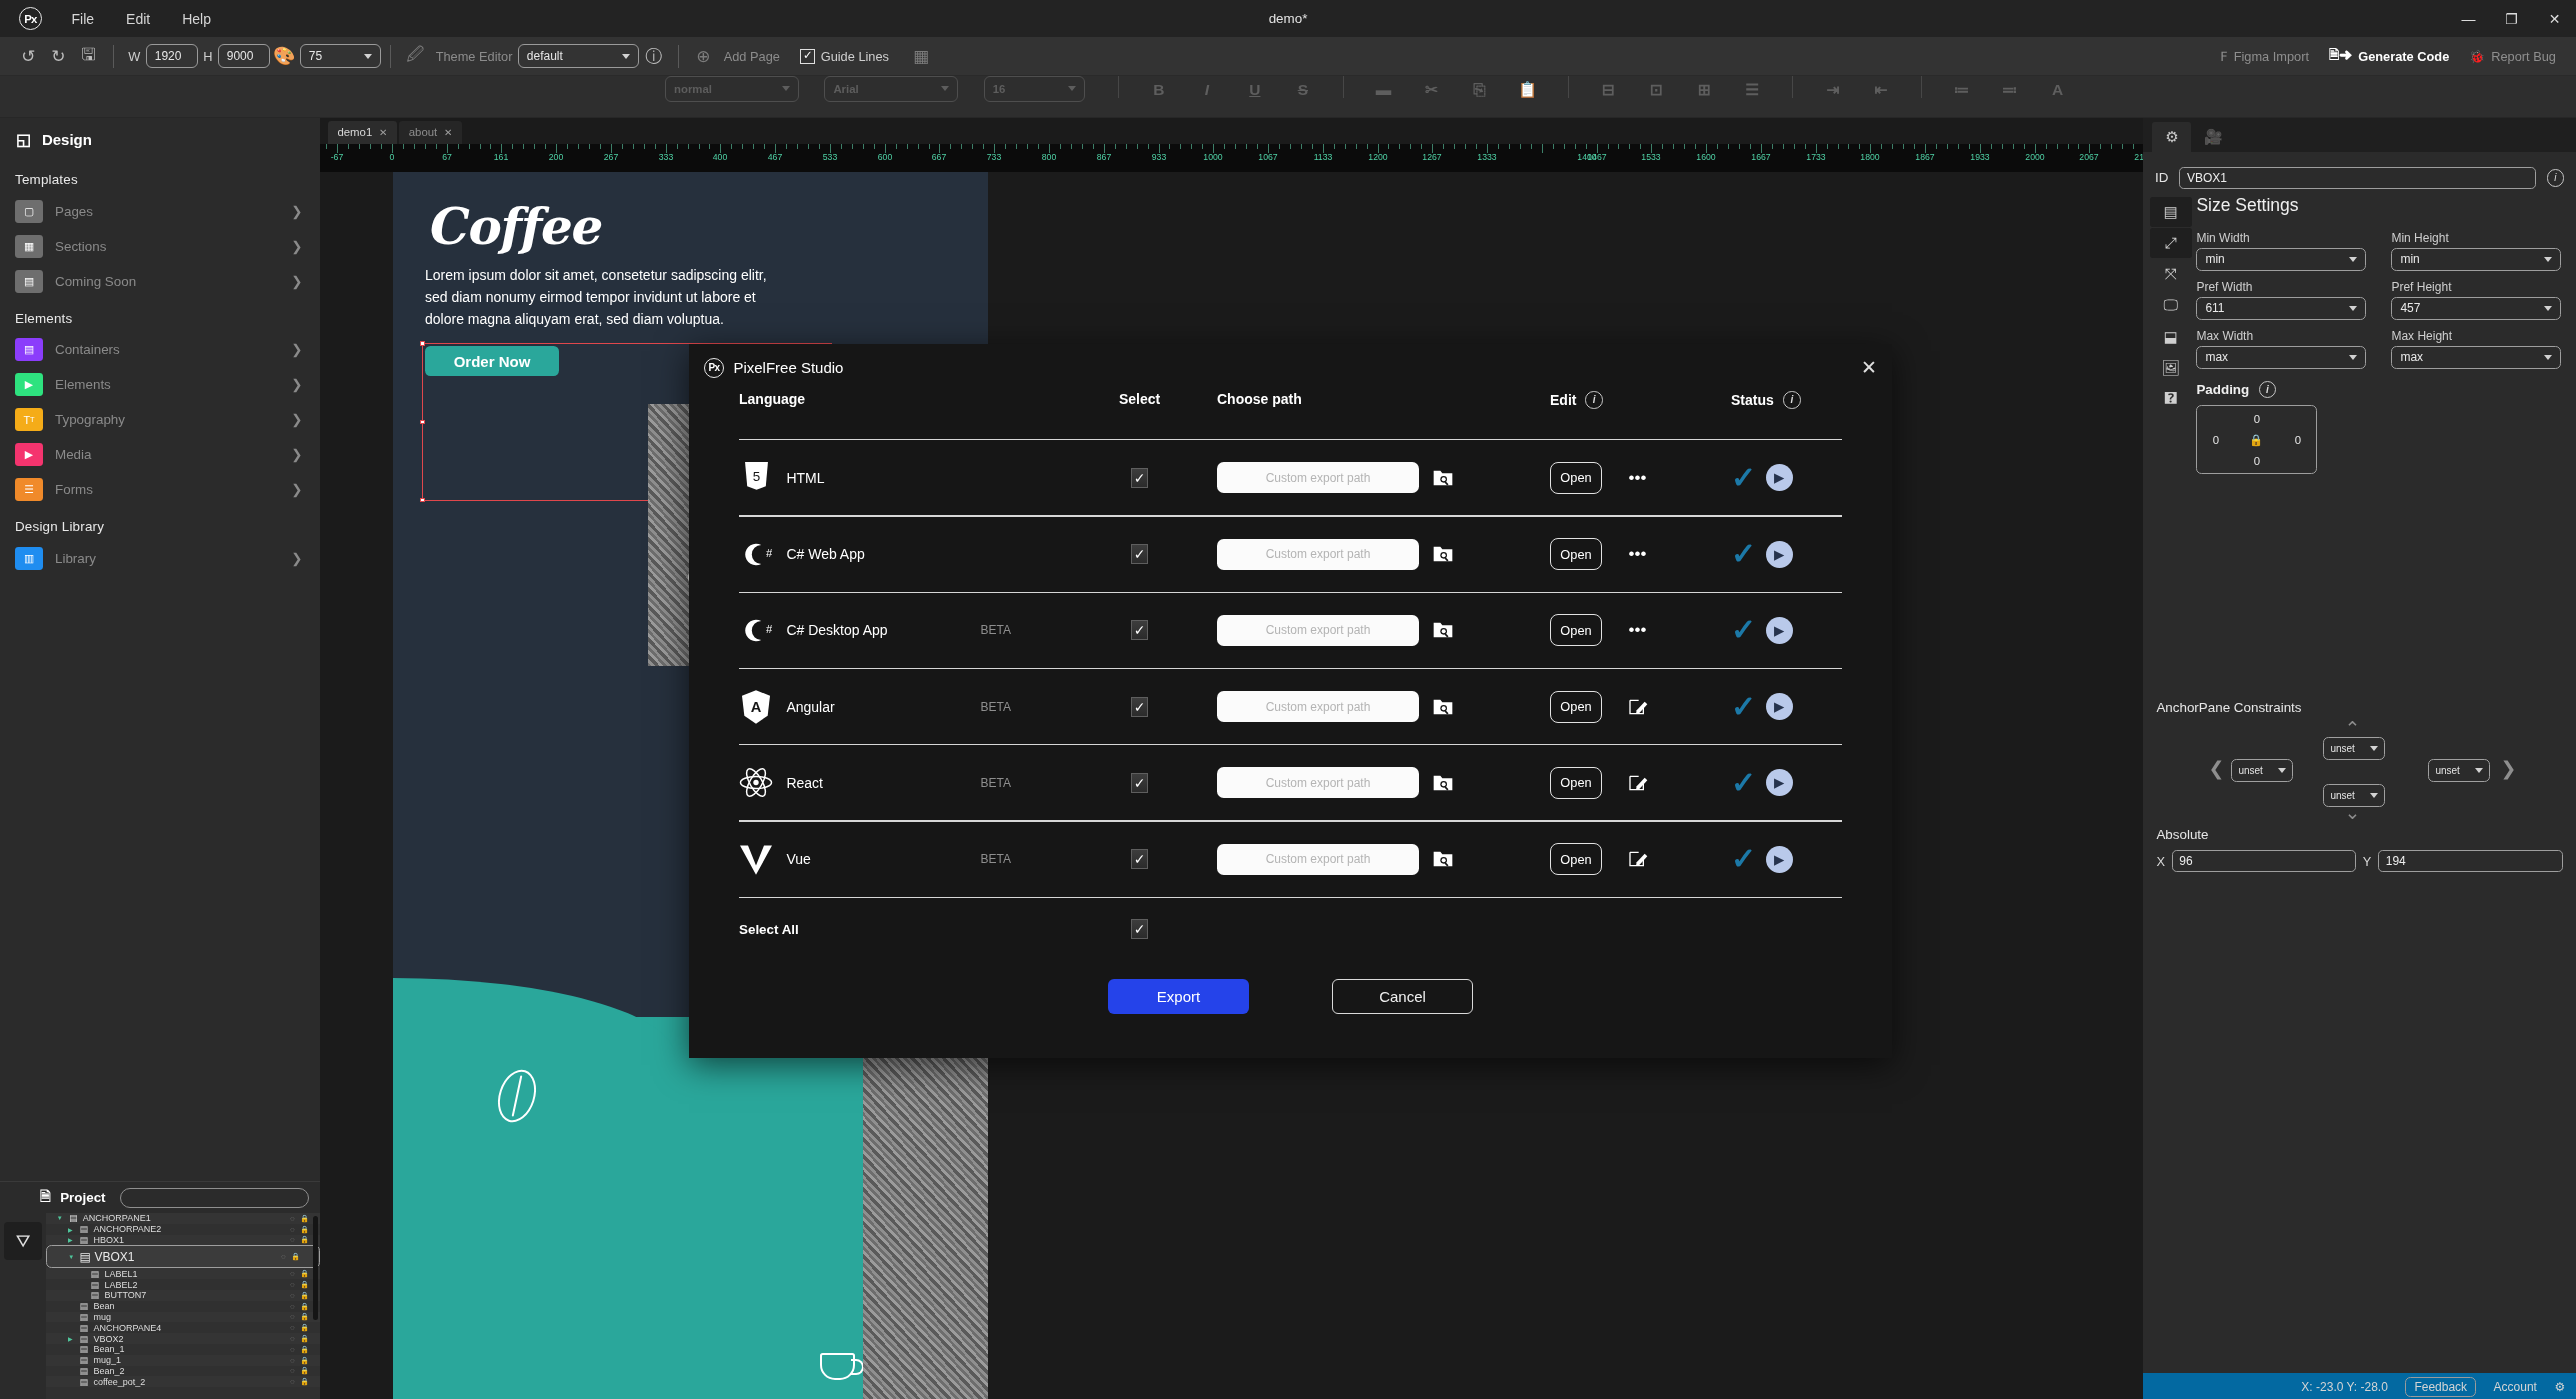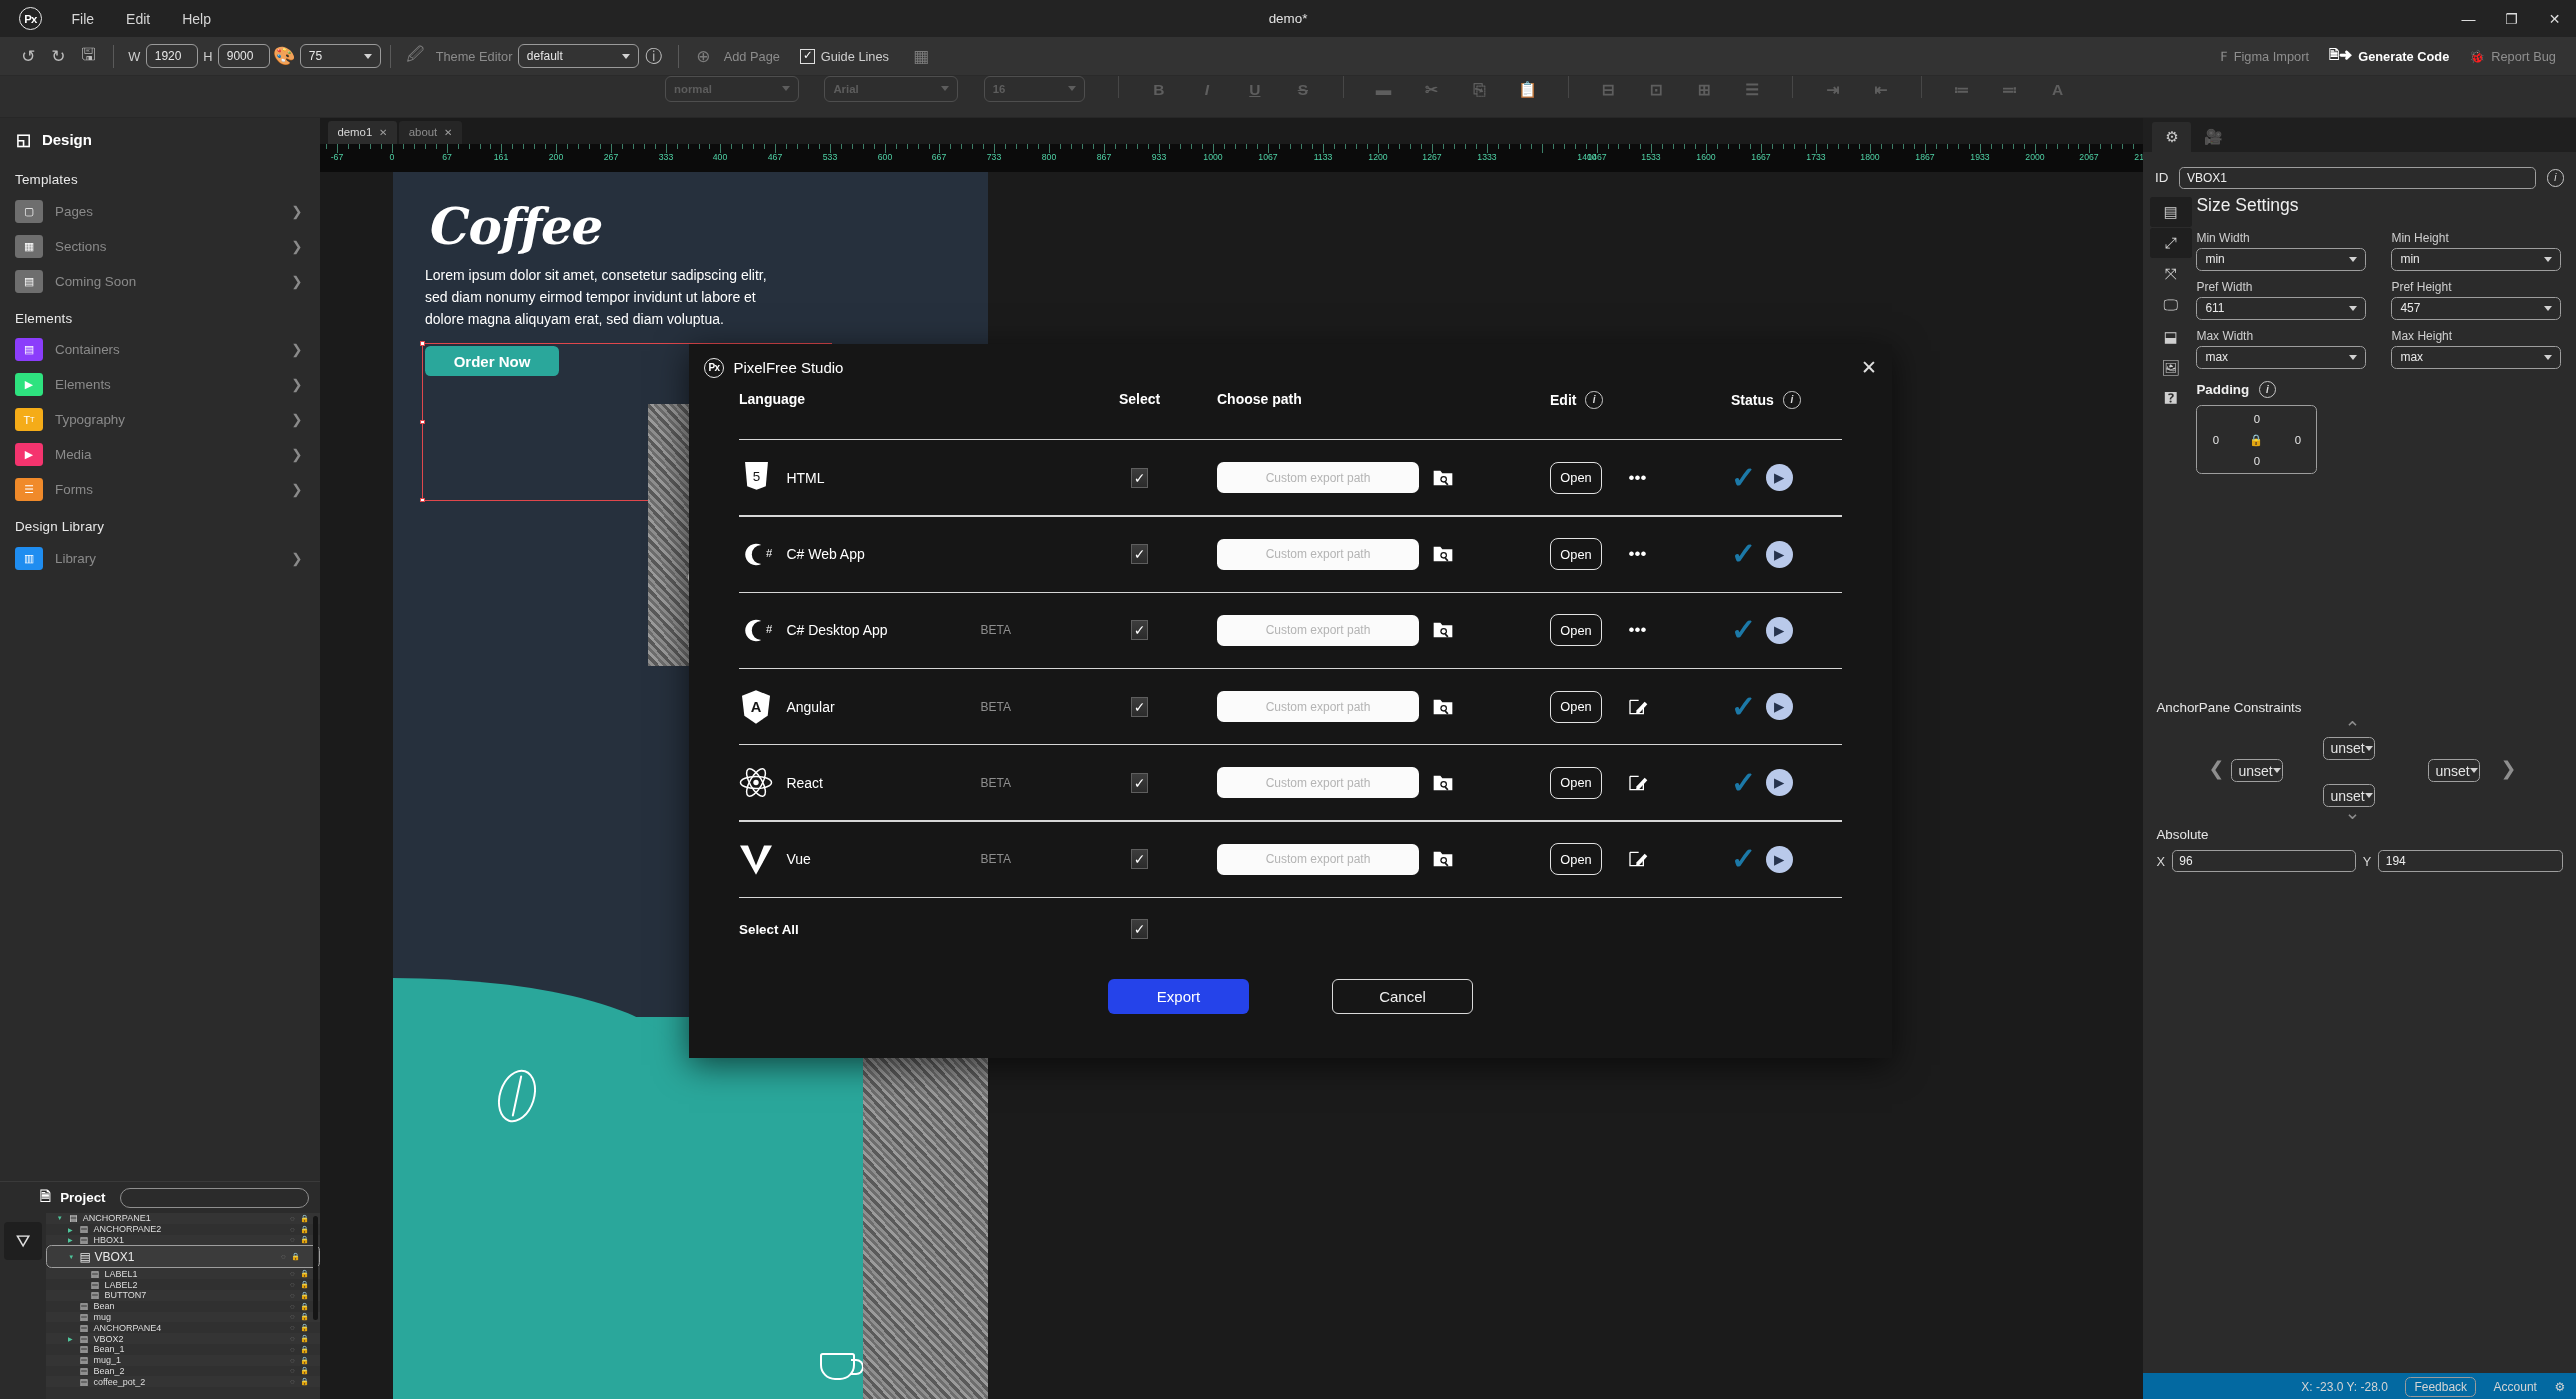--- a/index.html
+++ b/index.html
@@ -149,21 +149,21 @@
   .fl { font-size:12px; color:#cfcfcf; margin:6.7px 0 2.7px; }
   .sel { height:23px; border:0.7px solid #9e9e9e; border-radius:5.4px; color:#e9e9e9; font-size:12px;
       display:flex; align-items:center; justify-content:space-between; padding:0 8px; }
   .pad-h { display:flex; align-items:center; gap:9.4px; margin:12px 0 6.7px; font-size:13.4px; font-weight:bold; color:#f0f0f0; }
   .padbox { width:121px; border:0.7px solid #9e9e9e; border-radius:5.4px; padding:6.7px 0; text-align:center;
       font-size:11.4px; color:#e6e6e6; }
   .padmid { display:flex; align-items:center; justify-content:space-around; padding:8px 0; }
   .anchor-sec { padding:6.7px 13.4px 0 13.4px; }
   .anchor-t { font-size:13.4px; color:#e7e7e7; margin-bottom:4px; }
   .apad { position:relative; height:108px; }
-  .aunset { width:52px; height:23px; border:0.7px solid #a0a0a0; border-radius:5.4px; font-size:14px;
+  .aunset { width:62px; height:23px; border:0.7px solid #a0a0a0; border-radius:5.4px; font-size:10px;
       color:#e4e4e4; display:flex; align-items:center; justify-content:space-between; padding:10px 6px;
       position:absolute; }
   .achev { position:absolute; color:#8e8e8e; font-size:19px; }
   .absrow { display:flex; align-items:center; gap:6.7px; padding:4px 13.4px 0 13.4px; }
   .statusbar { height:27px; background:#0369a1; display:flex; align-items:center; justify-content:flex-end;
       gap:17.5px; padding-right:10.8px; font-size:12px; color:#d4d4d4; flex:none; }
   .fbk { border:0.7px solid #9b9b9b; border-radius:5.4px; padding:2px 8px; font-size:12px; }
 
   
   .overlay { position:absolute; inset:0; }

